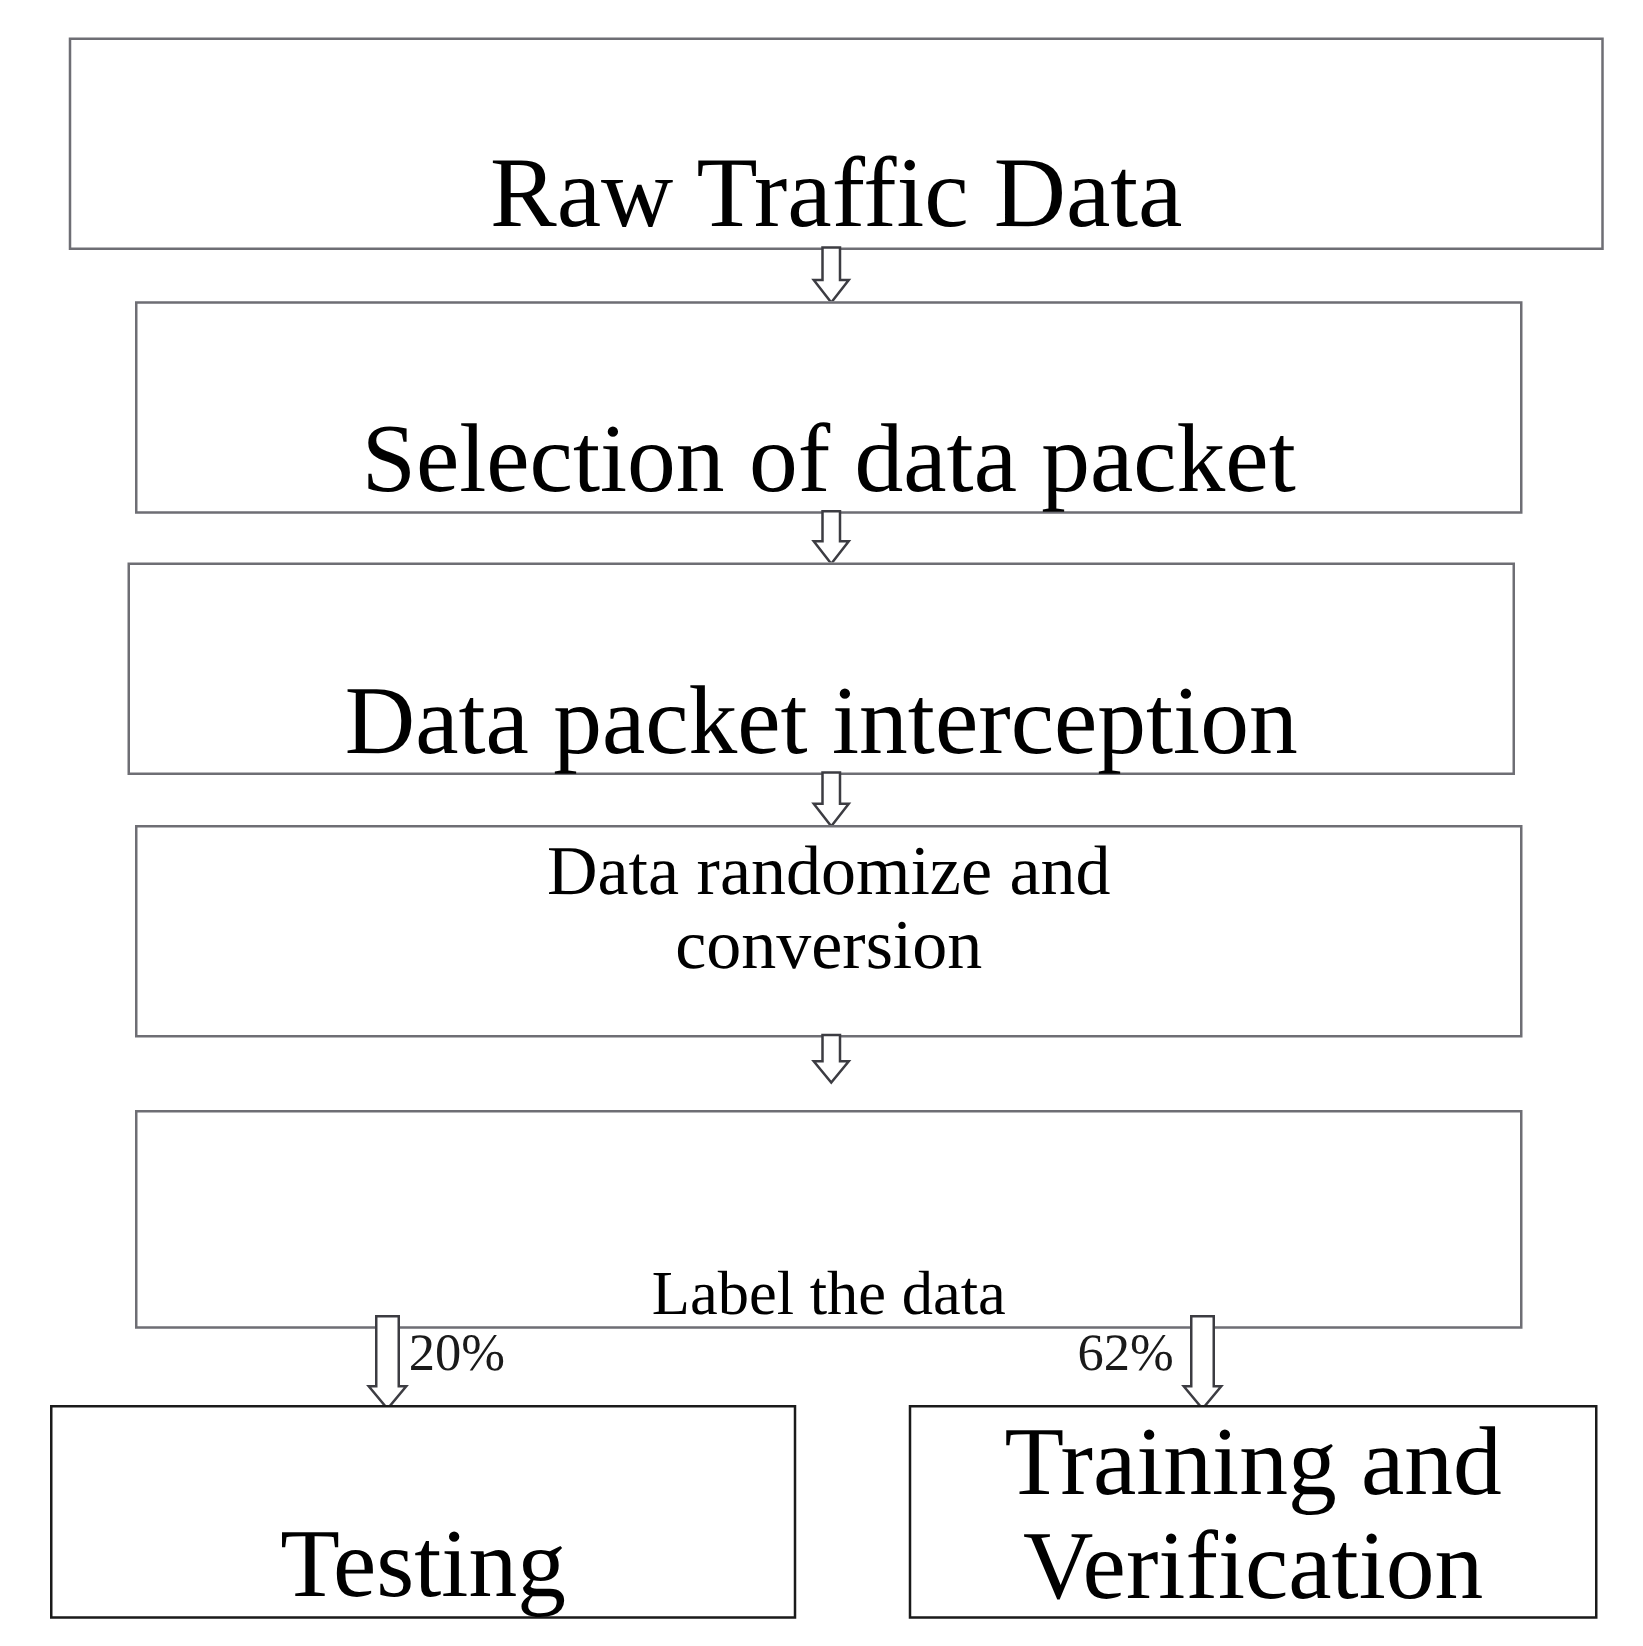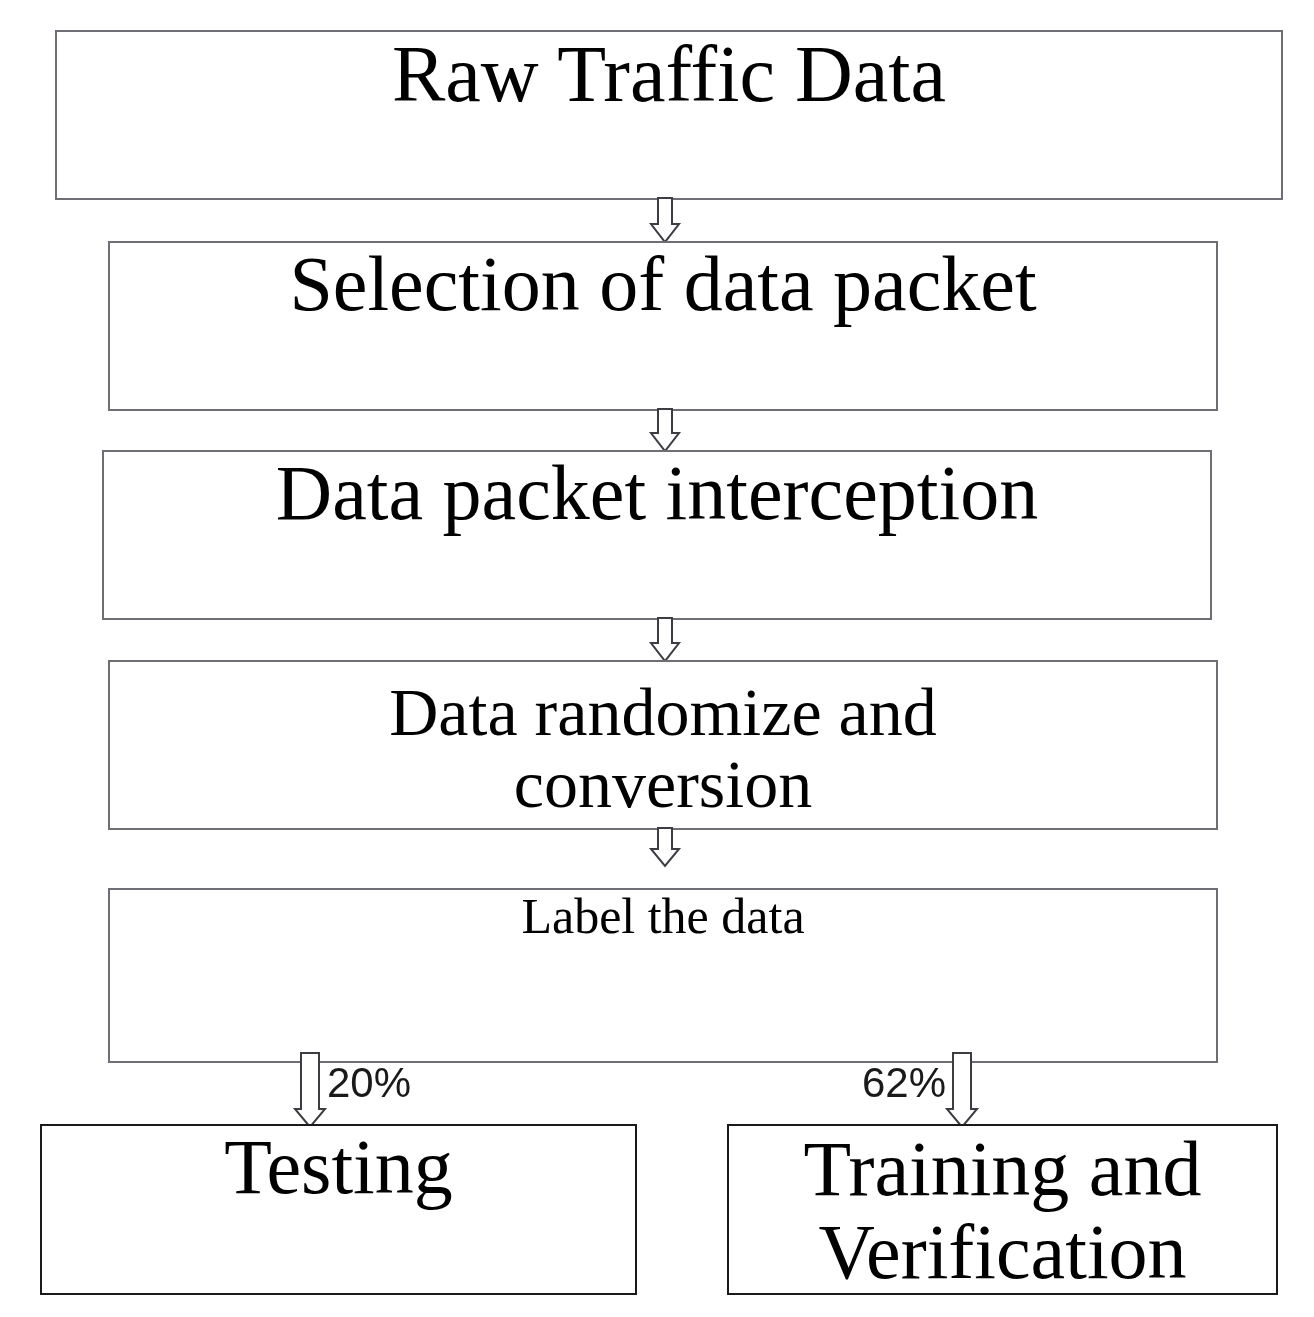--- a/index.html
+++ b/index.html
@@ -14,38 +14,38 @@
     background: #ffffff;
     overflow: hidden;
     font-family: "Liberation Serif", "DejaVu Serif", serif;
   }
   .node {
     position: absolute;
     box-sizing: border-box;
     border: 2px solid #6e6e74;
     background: #ffffff;
     display: flex;
-    align-items: flex-start;
+    align-items: flex-end;
     justify-content: center;
     text-align: center;
     color: #000000;
     line-height: 1.06;
   }
   .node .label {
     display: block;
     width: 100%;
     padding: 0 10px;
     box-sizing: border-box;
   }
   
   #node-raw        { left: 55px;  top: 30px;   width: 1228px; height: 170px; font-size: 80px; }
   #node-selection  { left: 108px; top: 241px;  width: 1110px; height: 170px; font-size: 78px; }
   #node-intercept  { left: 102px; top: 450px;  width: 1110px; height: 170px; font-size: 78px; }
-  #node-randomize  { left: 108px; top: 660px;  width: 1110px; height: 170px; font-size: 68px;
-                     align-items: center; padding-top: 6px; }
+  #node-randomize  { left: 108px; top: 660px;  width: 1110px; height: 170px; font-size: 56px;
+                     align-items: flex-start; padding-top: 6px; }
   #node-label      { left: 108px; top: 888px;  width: 1110px; height: 175px; font-size: 50px; }
   #node-testing    { left: 40px;  top: 1124px; width: 597px;  height: 171px; font-size: 78px;
                      border-color: #1a1a1a; }
   #node-training   { left: 727px; top: 1124px; width: 551px;  height: 171px; font-size: 78px;
                      border-color: #1a1a1a; align-items: flex-start; padding-top: 2px; }
 
   
   .arrow {
     position: absolute;
     overflow: visible;
@@ -57,21 +57,21 @@
     stroke-width: 2;
     stroke-linejoin: miter;
   }
   
   .pct {
     position: absolute;
     color: #1a1a1a;
     font-size: 42px;
     line-height: 1;
     white-space: nowrap;
-    font-family: Liberation Sans, sans-serif;
+    font-family: Liberation Serif, serif;
   }
   #pct-20 { left: 327px; top: 1062px; }
   #pct-80 { left: 862px; top: 1062px; }
 </style>
 </head>
 <body>
 
 <div id="canvas">
 
   <div class="node" id="node-raw">

